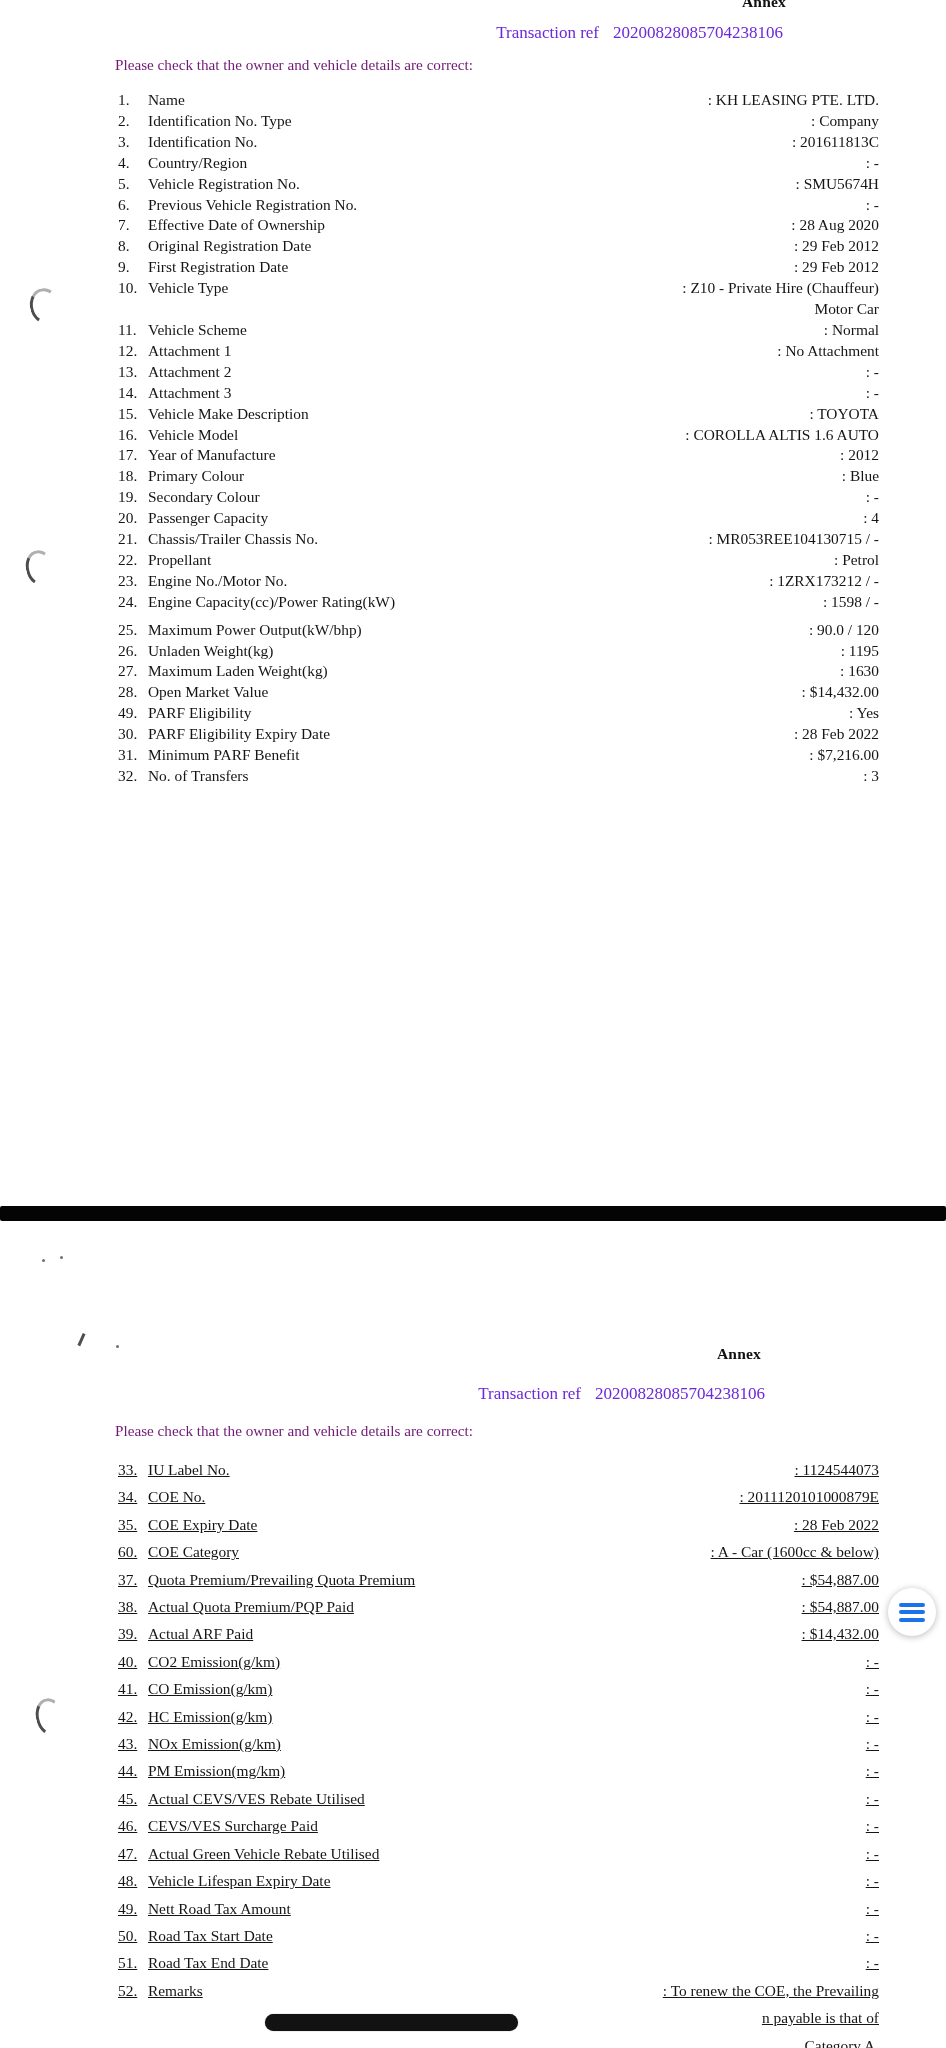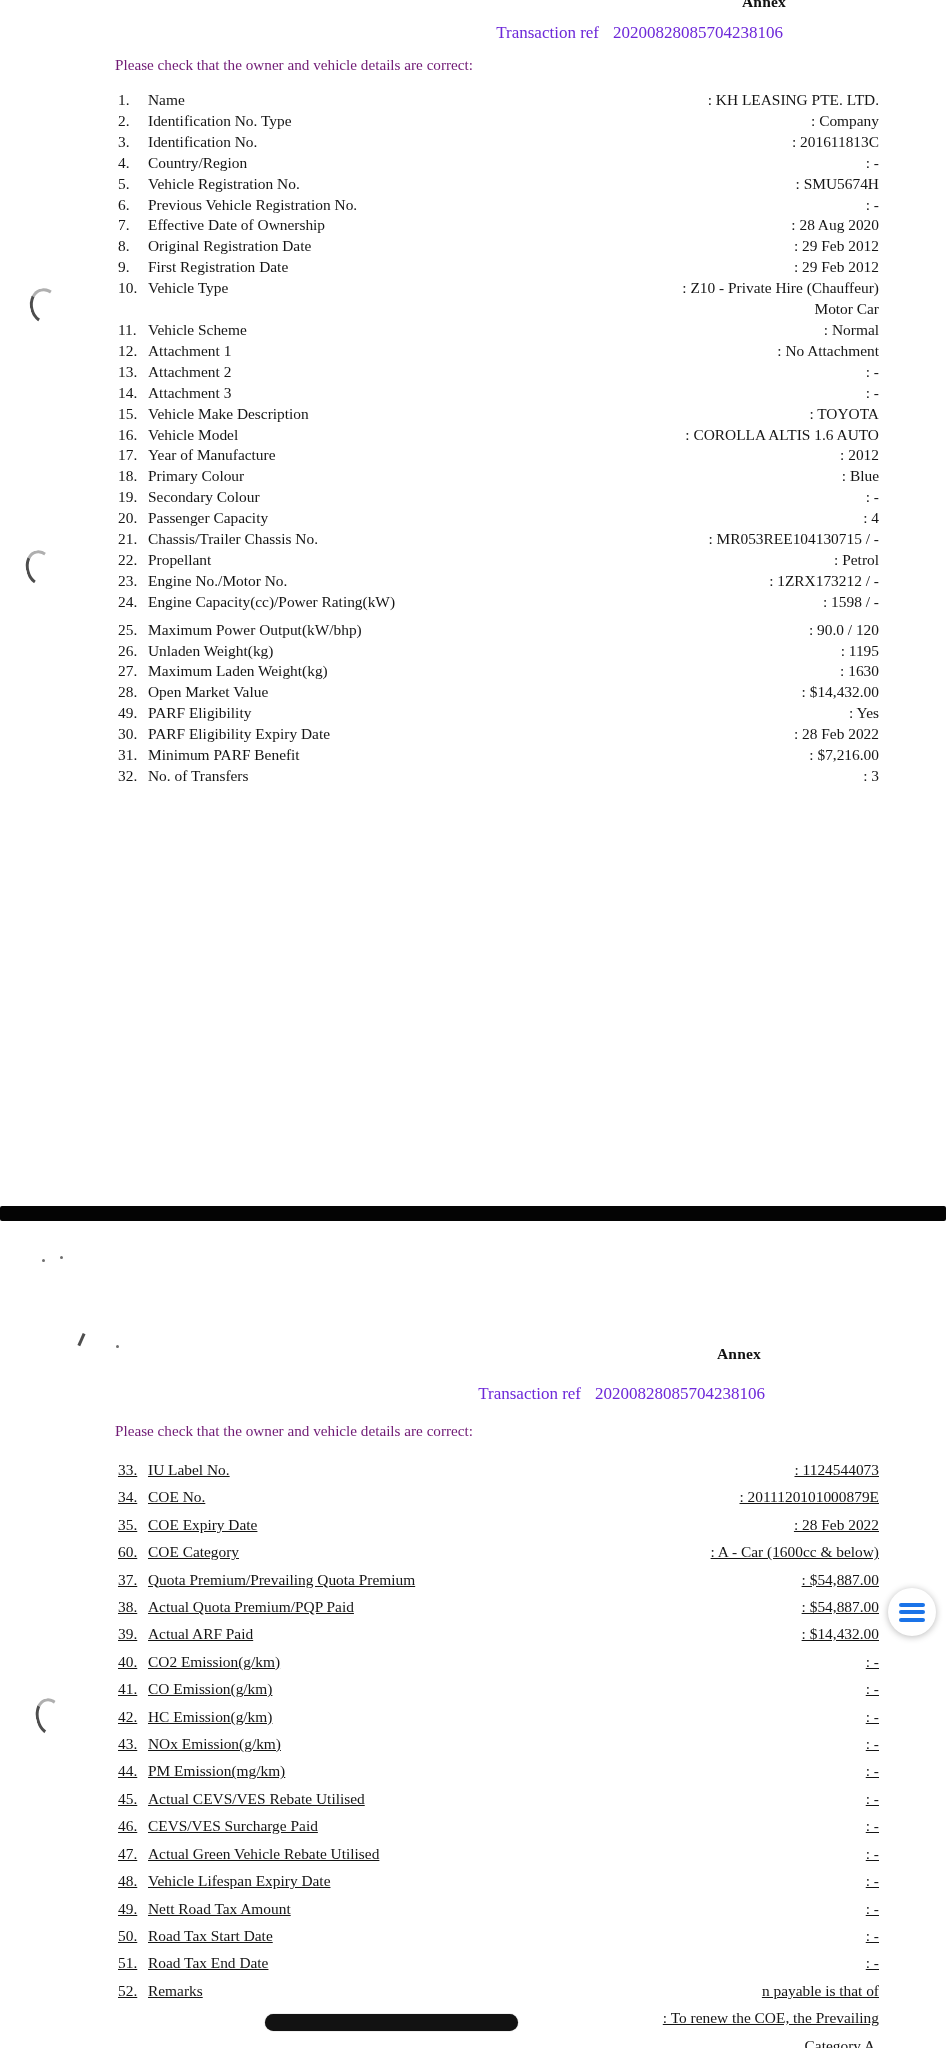--- a/index.html
+++ b/index.html
@@ -460,22 +460,22 @@
     <span class="num">51.</span>
     <span class="label">Road Tax End Date</span>
     <span class="value">
           <div class="vline">: -</div>
         </span>
   </div>
       <div class="row">
     <span class="num">52.</span>
     <span class="label">Remarks</span>
     <span class="value">
+          <div class="vline">: To renew the COE, the Prevailing</div>
           <div class="vline after-redaction">n payable is that of</div>
-          <div class="vline">: To renew the COE, the Prevailing</div>
           <div class="vline">Category A.</div>
         </span>
   </div>
     </div>
 </div>
 
 <div class="redaction"></div>
 
 <button class="fab">
   <span style="display:flex;flex-direction:column;gap:3.5px;align-items:center;">

